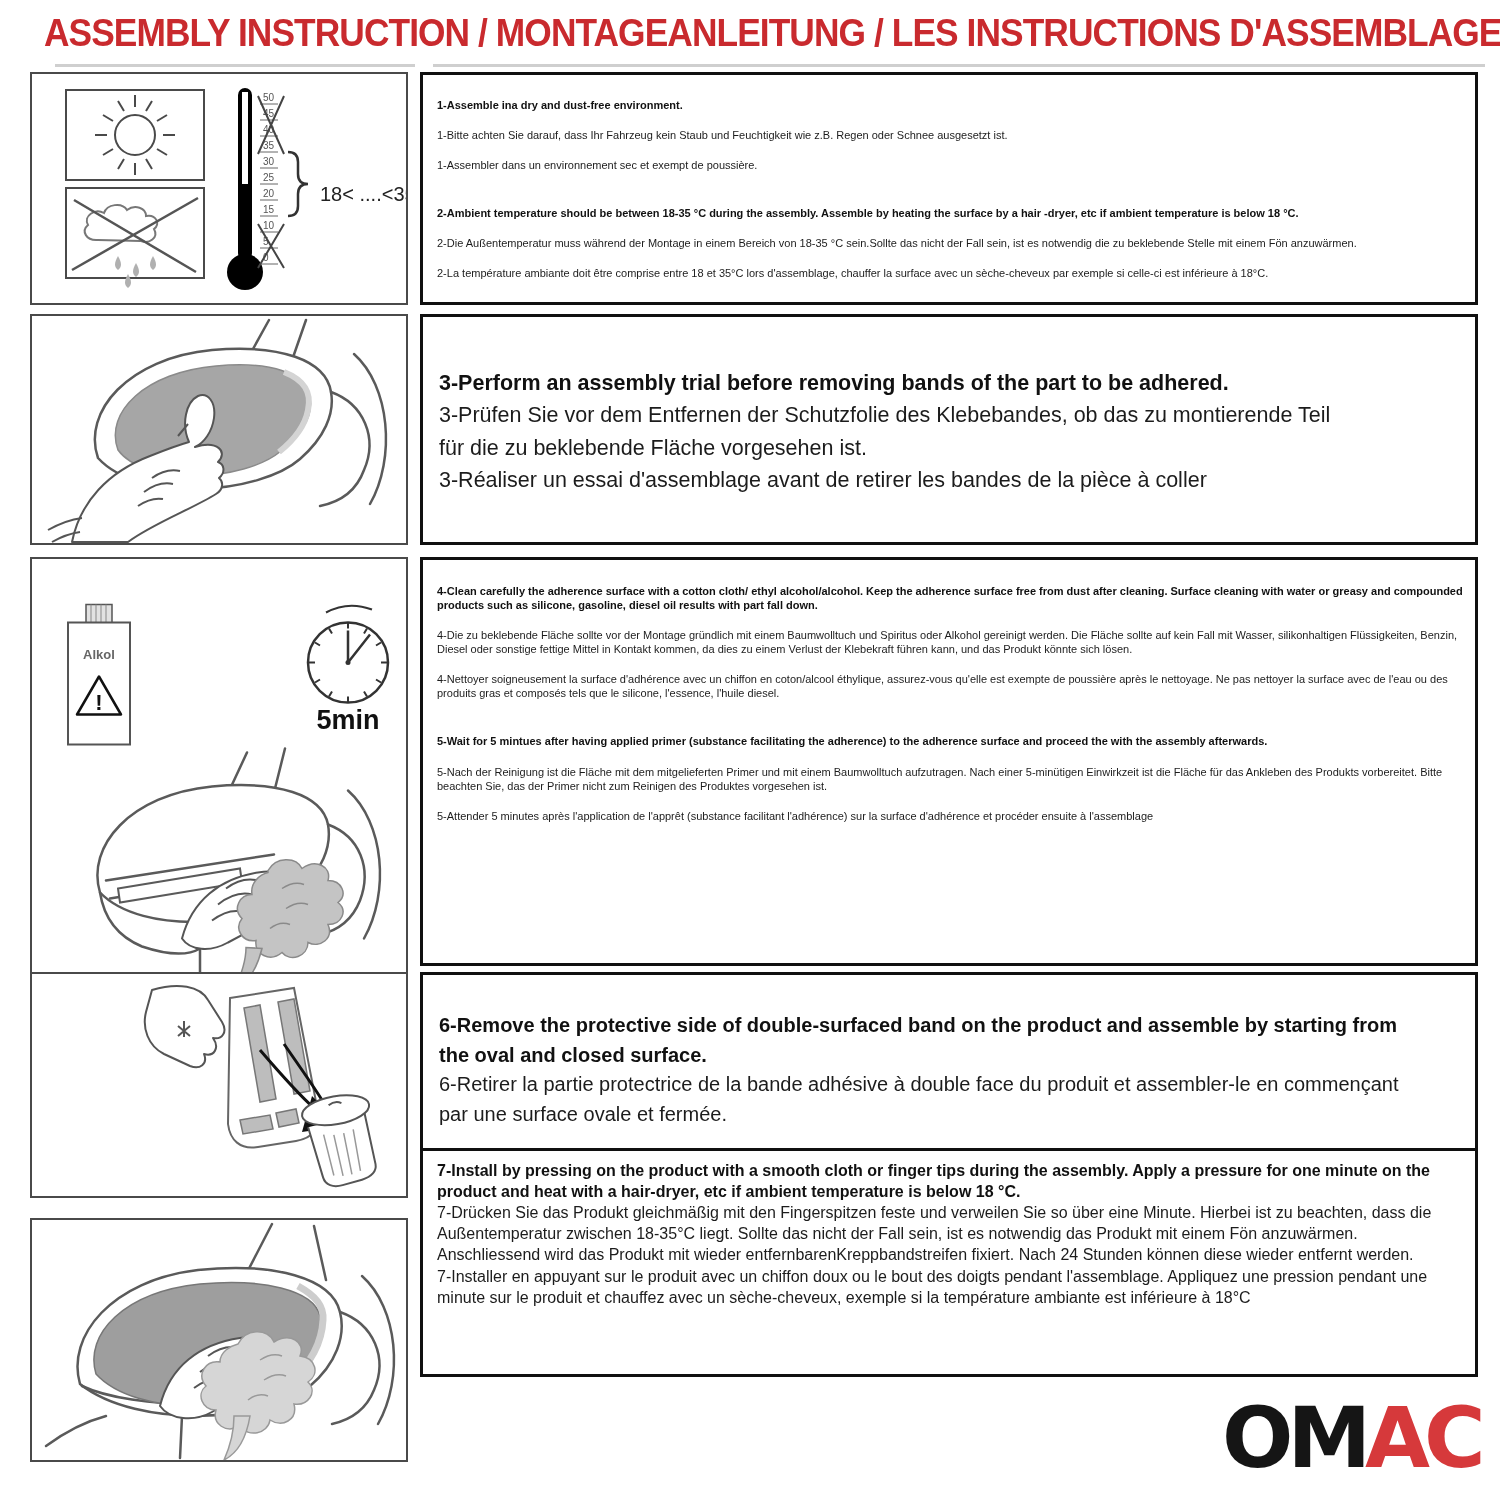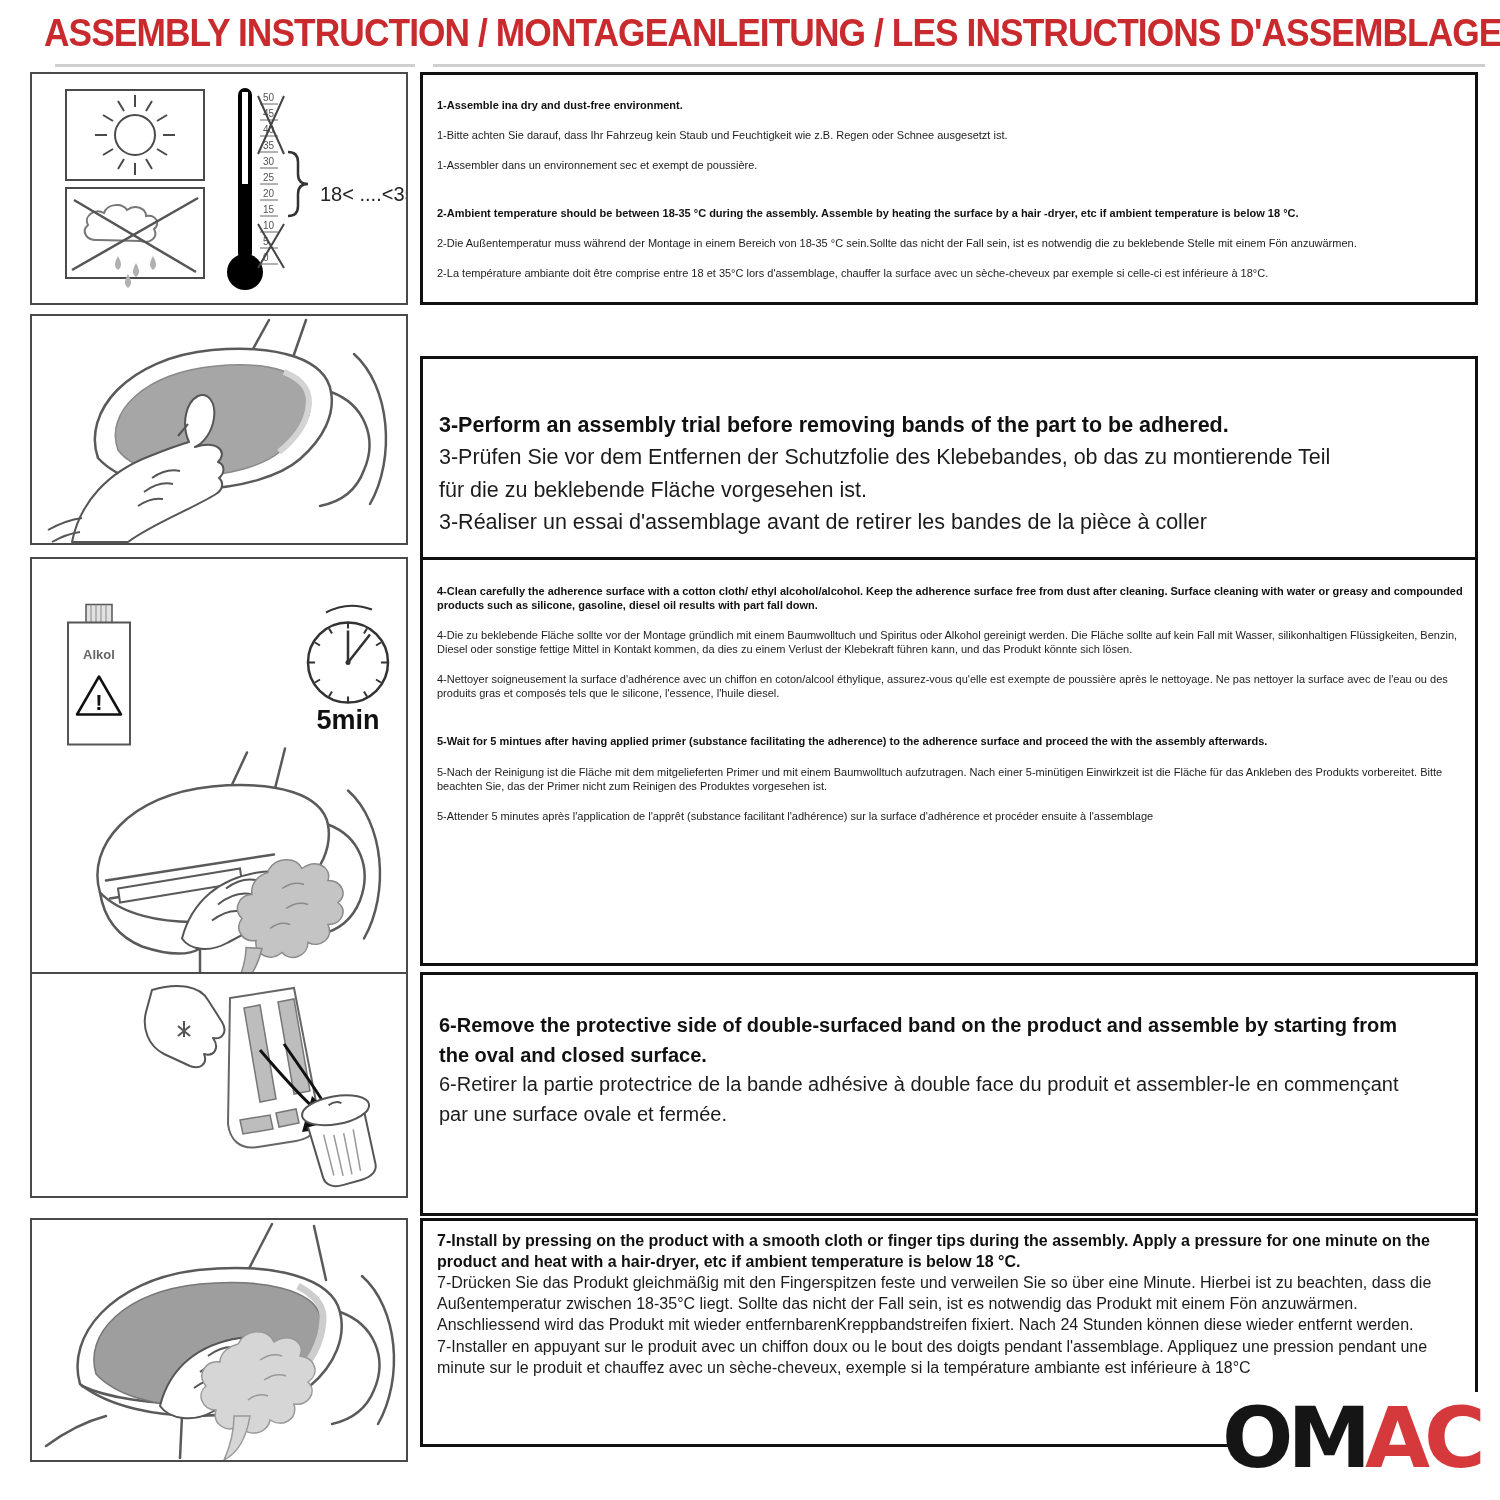--- a/index.html
+++ b/index.html
@@ -21,24 +21,24 @@
     position:absolute;left:30px;width:378px;background:#fff;
     border:2px solid #4a4a4a;box-sizing:border-box;
   }
   .txt{
     position:absolute;left:420px;width:1058px;background:#fff;
     border:3px solid #101010;box-sizing:border-box;overflow:hidden;
   }
   .fig svg{display:block;width:100%;height:100%;}
 
   .fig.f1{top:72px;height:233px;}   .txt.t1{top:72px;height:233px;padding:7px 16px 0 14px;}
-  .fig.f2{top:314px;height:231px;}  .txt.t2{top:314px;height:231px;padding:50px 114px 0 16px;margin-top:42px;}
+  .fig.f2{top:314px;height:231px;}  .txt.t2{top:314px;height:231px;padding:50px 114px 0 16px;}
   .fig.f3{top:557px;height:476px;}  .txt.t3{top:557px;height:409px;padding:8px 10px 12px 14px;}
   .fig.f4{top:972px;height:226px;}  .txt.t4{top:972px;height:244px;padding:36px 60px 0 16px;}
-  .fig.f5{top:1218px;height:244px;} .txt.t5{top:1218px;height:229px;padding:9px 12px 0 14px;}
+  .fig.f5{top:1218px;height:244px;} .txt.t5{top:1148px;height:229px;padding:9px 12px 0 14px;}
 
   .txt p{margin:0;}
   .t1 p,.t3 p{font-size:11px;line-height:1.28;margin-top:16px;}
   .t5 p{font-size:16px;line-height:1.32;}
   .t2 p{font-size:21.5px;line-height:1.5;}
   .t4 p{font-size:20px;line-height:1.48;}
   .txt p.b{font-weight:700;color:#111;}
   .sp{height:18px;}
 
   .tnum{font-size:10px;fill:#555;}

